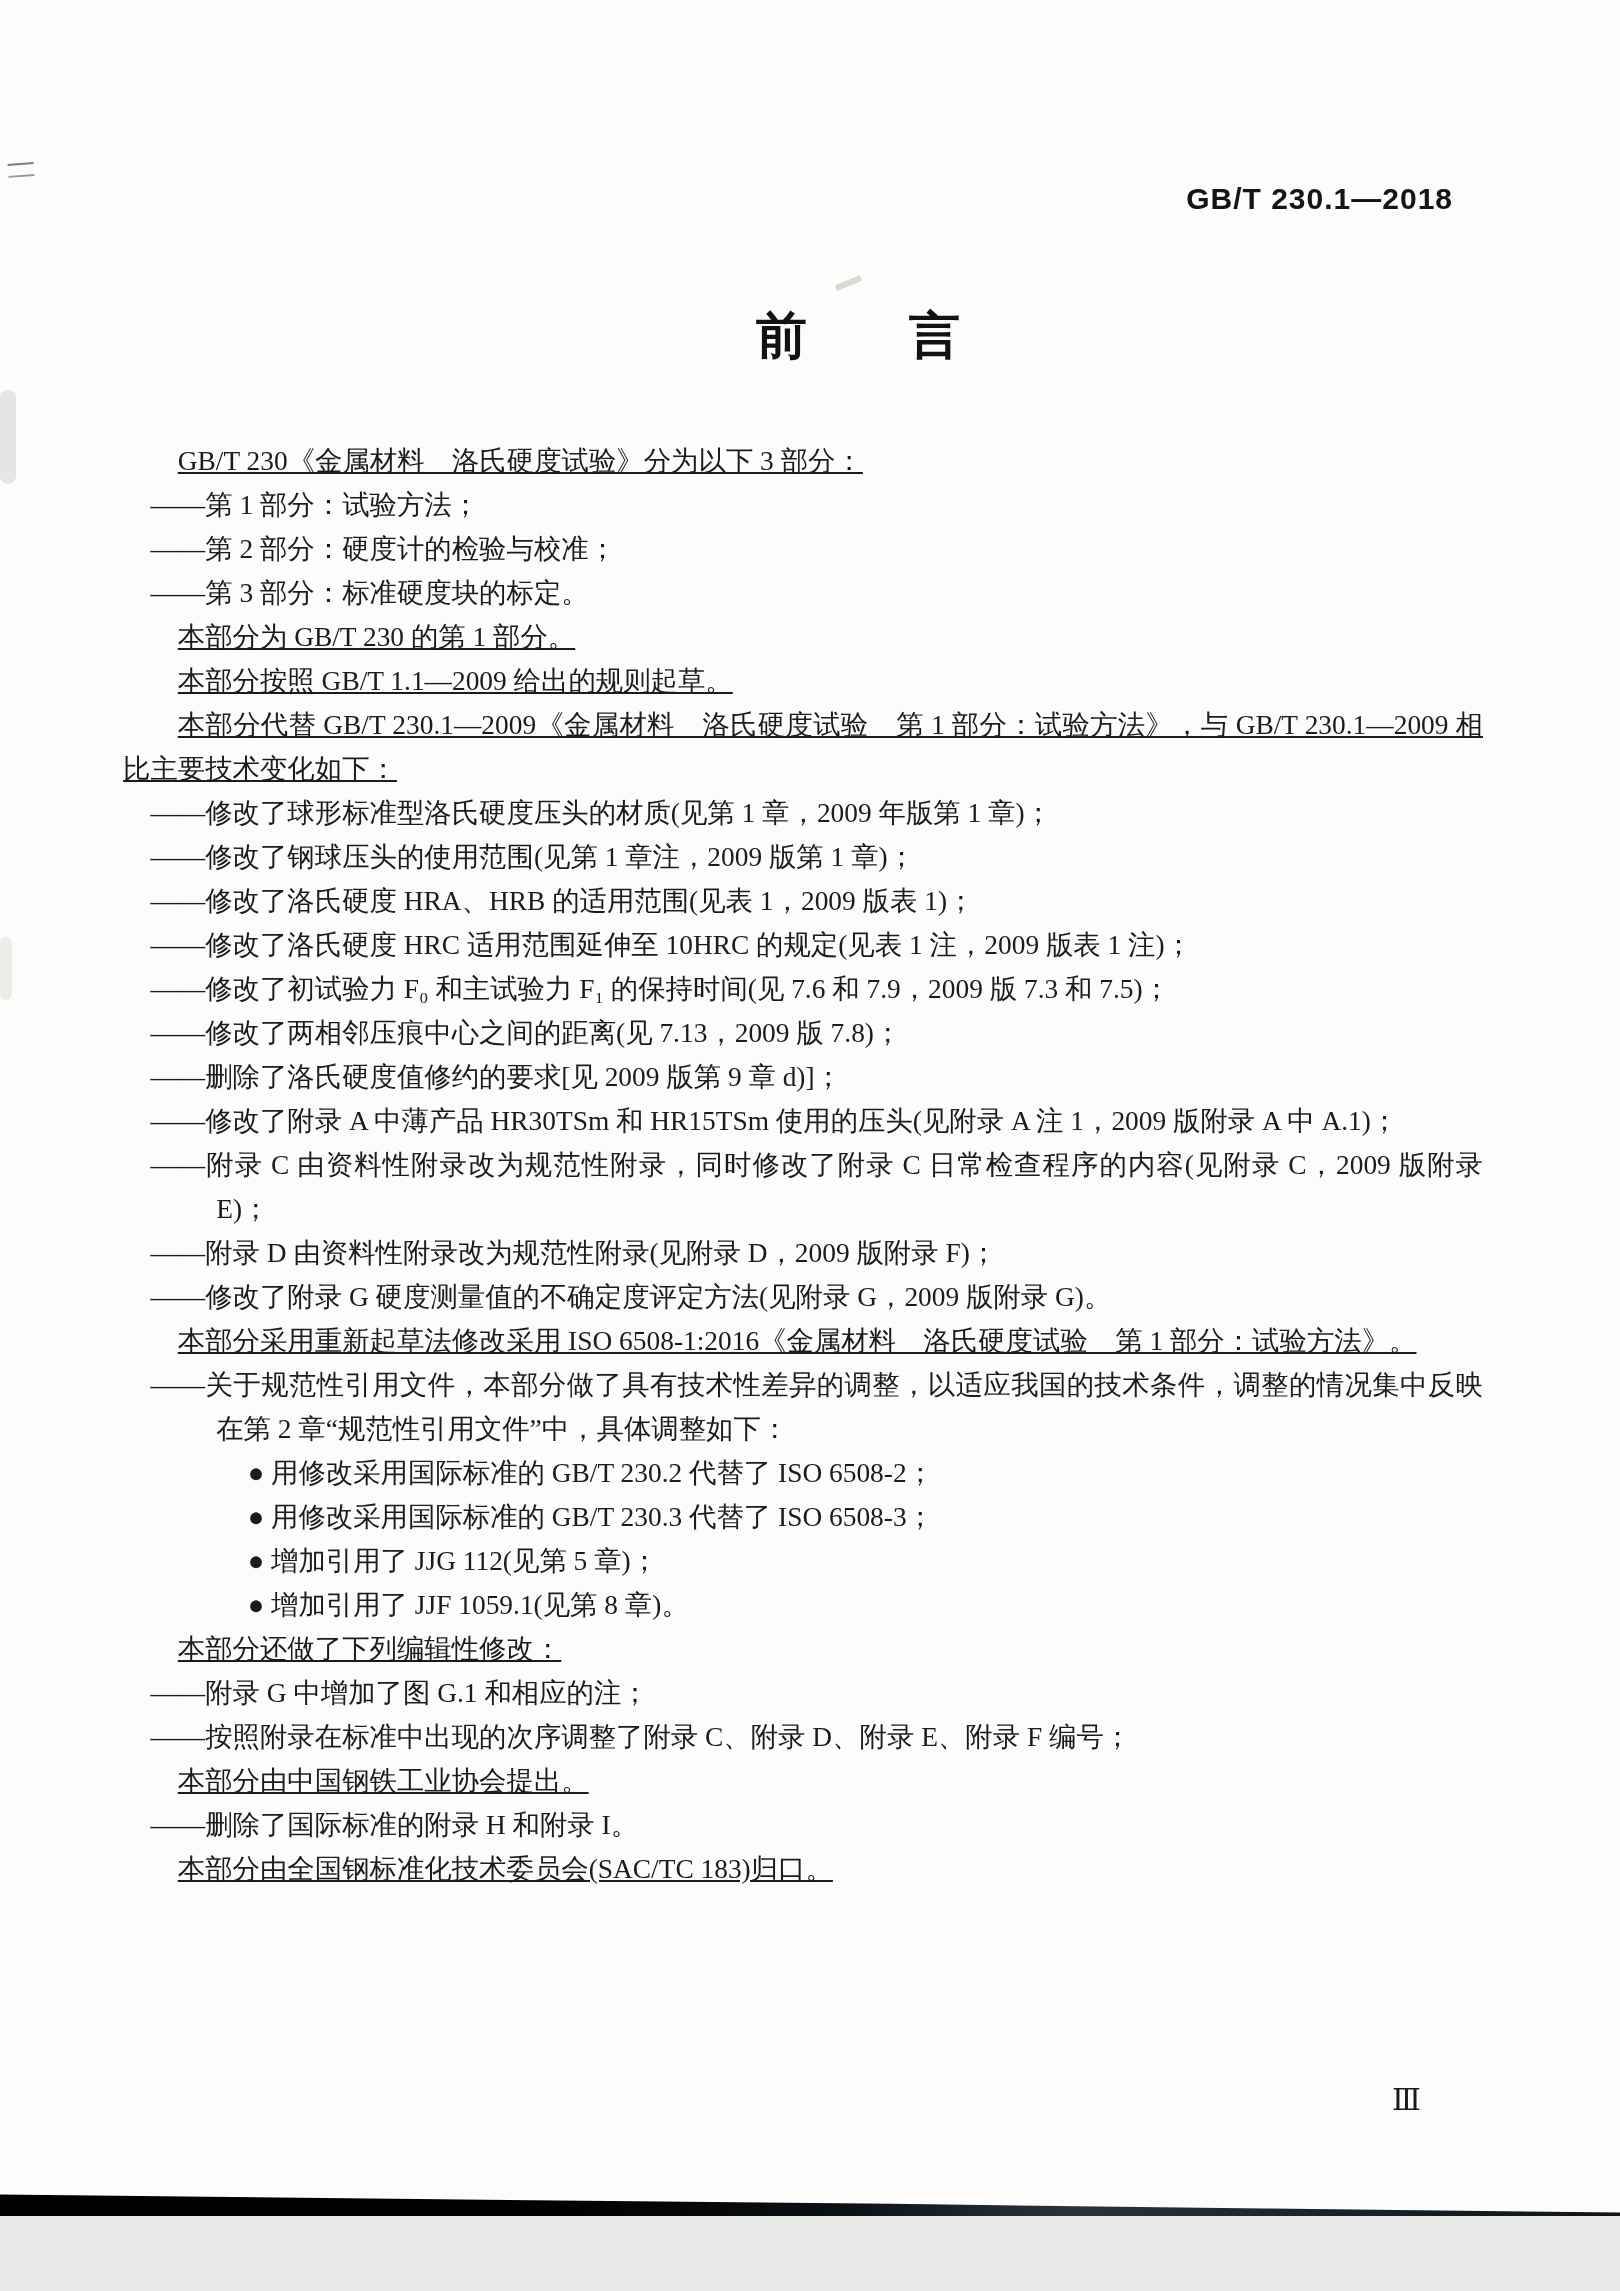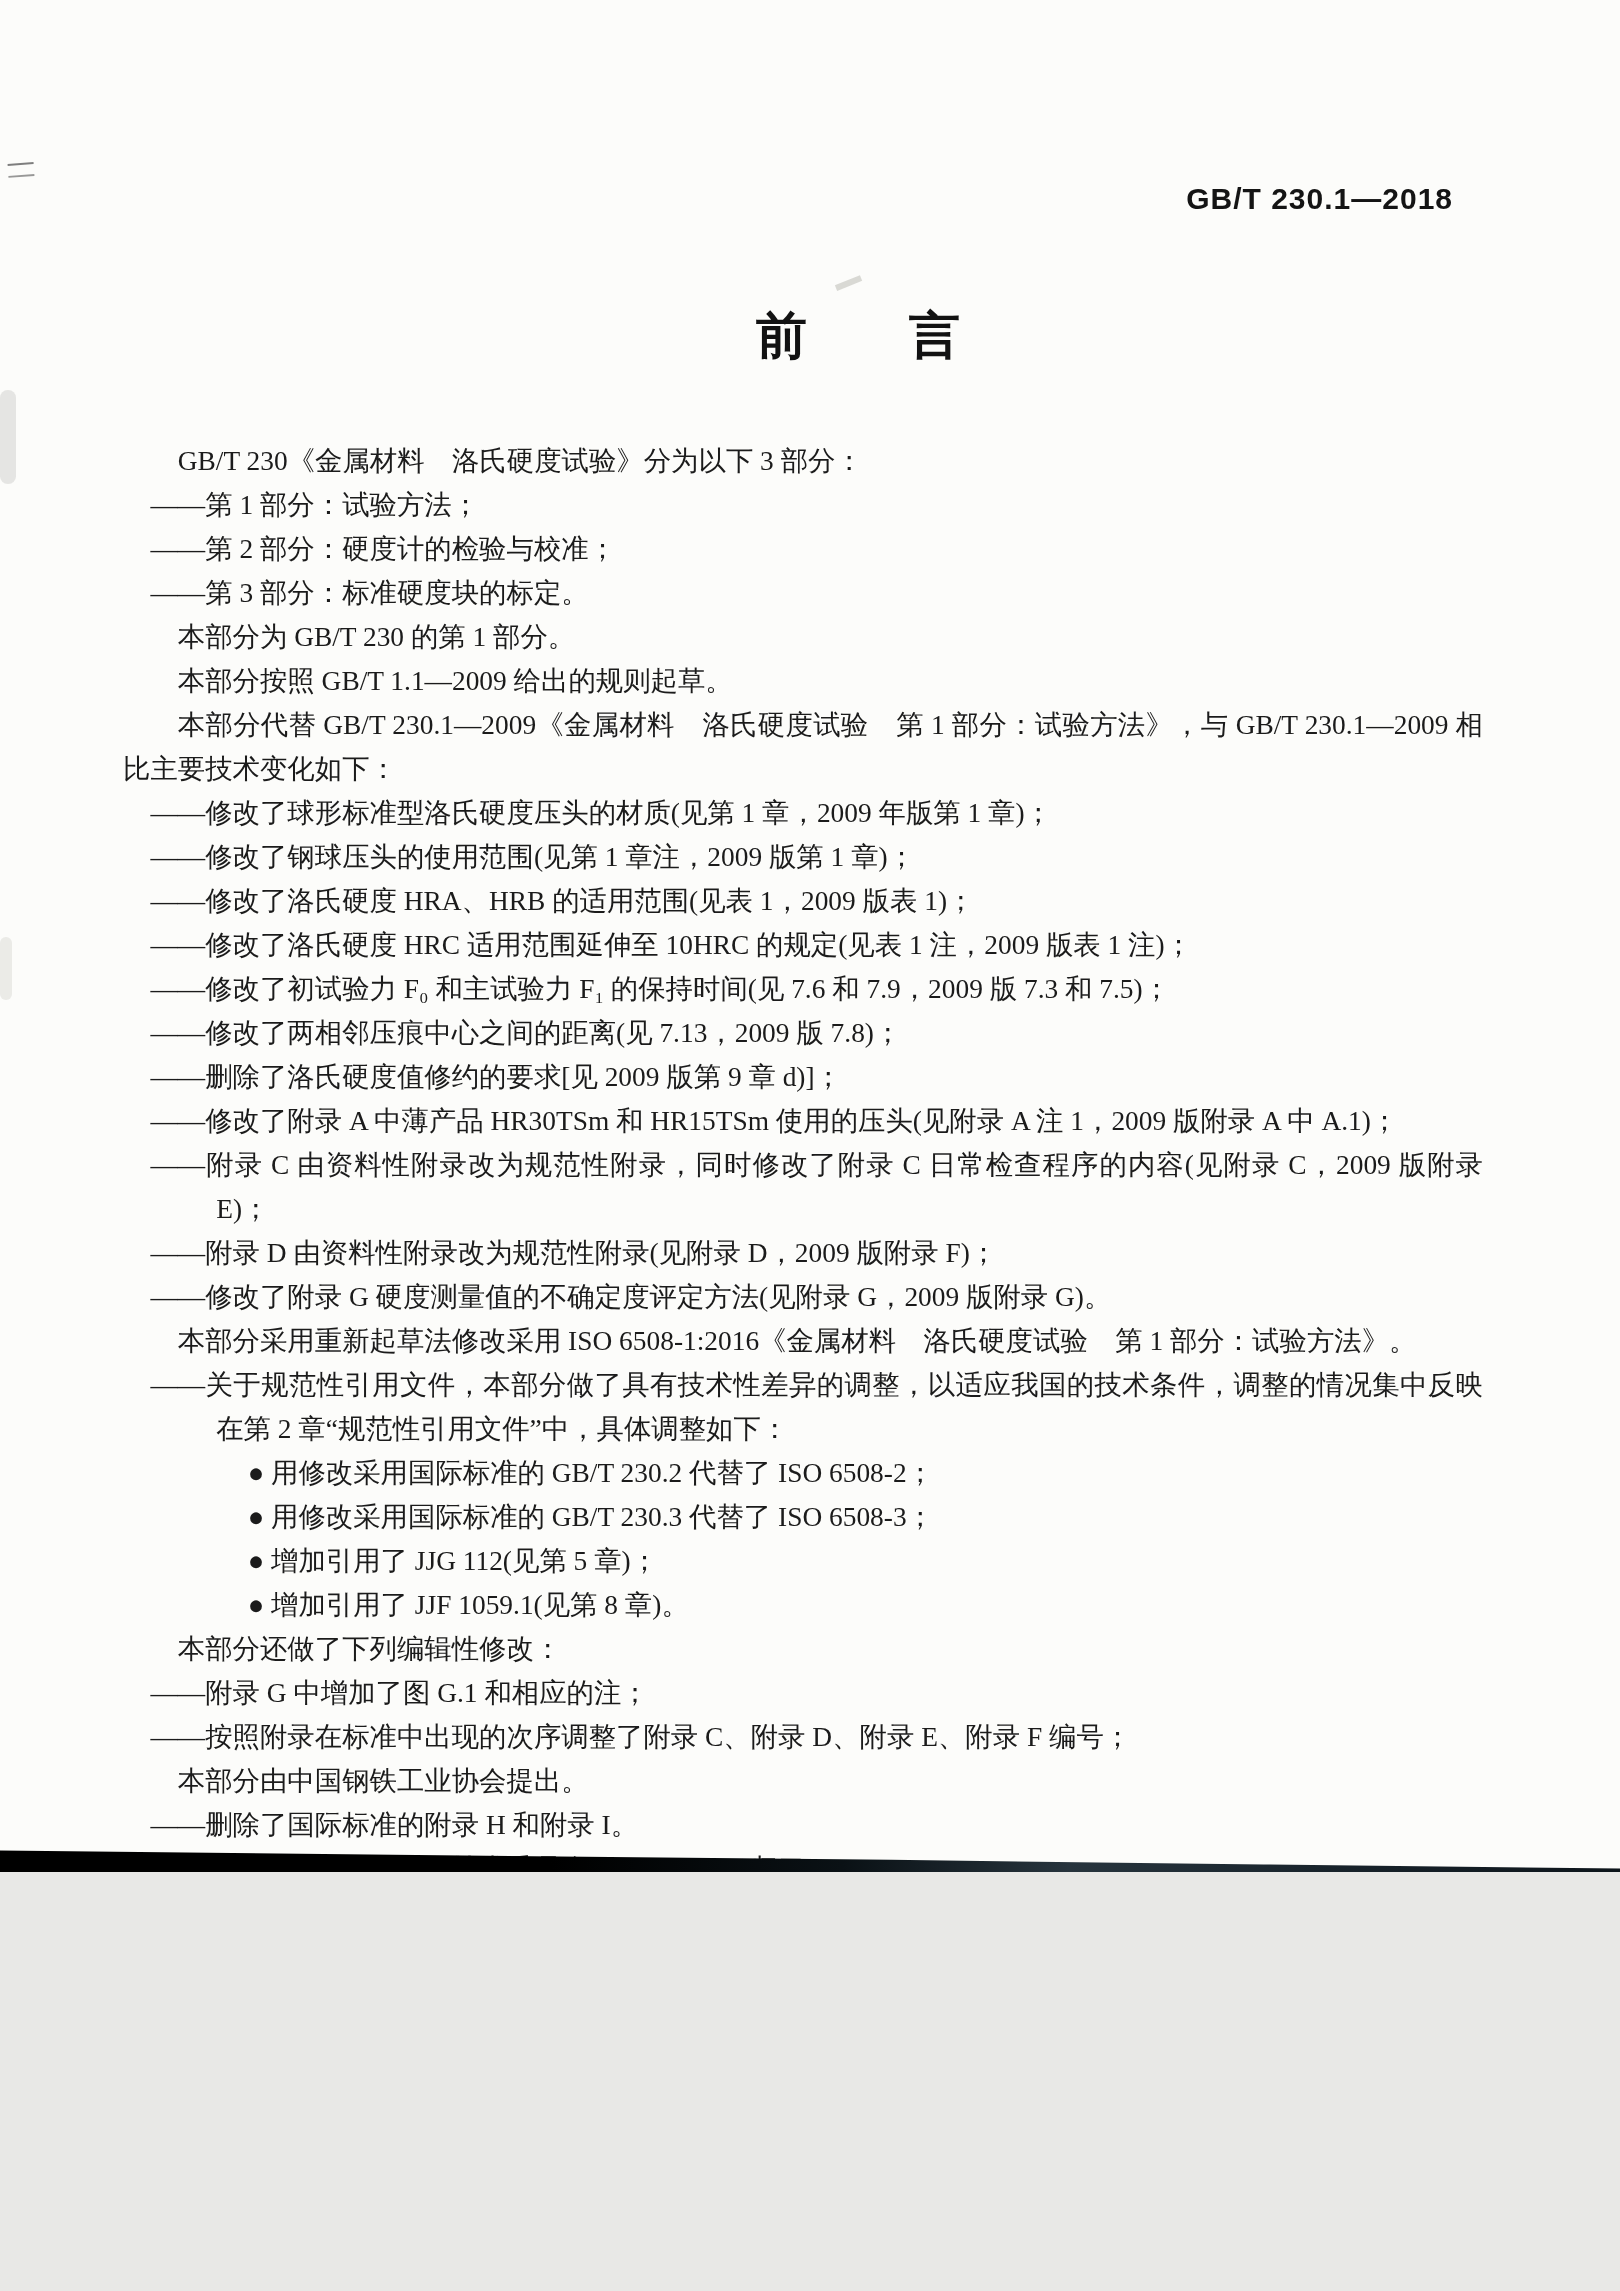--- a/index.html
+++ b/index.html
@@ -1,18 +1,18 @@
 <!DOCTYPE html>
 <html lang="zh"><head>
 <meta charset="utf-8">
 <style>
   html,body{margin:0;padding:0;background:#e8e8e6;}
   .page{
     position:relative;
-    width:1620px;height:1872px;
+    width:1620px;height:2216px;
     margin:0 auto;
     background:#fcfcfa;
     overflow:hidden;
     color:#1b1b1b;
     font-family:"Liberation Serif","DejaVu Serif",serif;
   }
   
   .std-code{
     position:absolute;
     top:182px;right:167px;
@@ -37,21 +37,21 @@
   .body-text{
     position:absolute;
     left:123px;top:439px;
     width:1360px;
     font-size:27.4px;
     line-height:44px;
     text-align:justify;
     text-justify:inter-ideograph;
   }
   .line{margin:0;}
-  .p{text-indent:2em;}
+  .p{text-indent:2em;text-decoration:underline;}
   .dash{padding-left:3.4em;text-indent:-2.4em;}
   .bullet{padding-left:4.55em;text-indent:0;}
   
   .page-no{
     position:absolute;
     top:2082px;left:1392px;
     font-size:30px;
     font-family:"Liberation Serif","DejaVu Serif",serif;
     color:#1a1a1a;
   }

